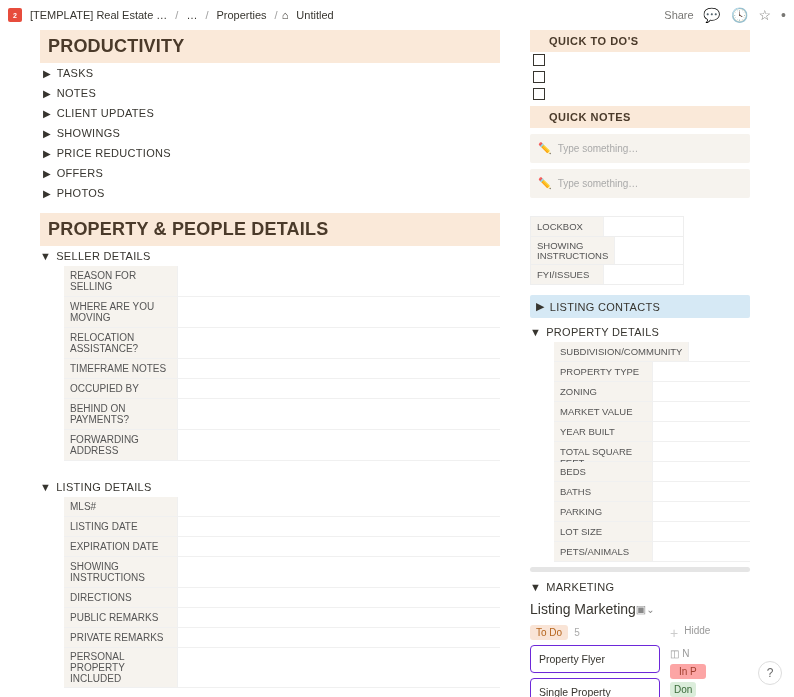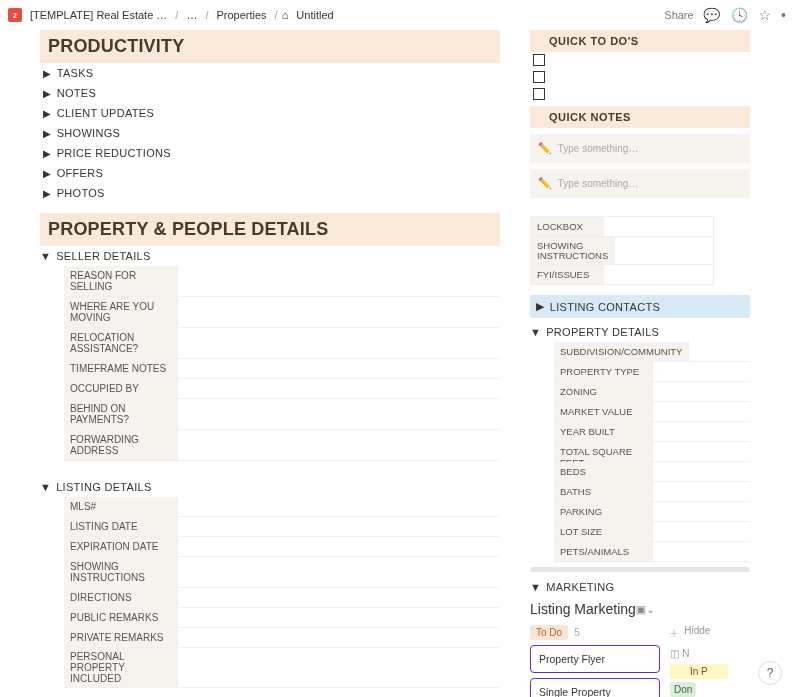--- a/index.html
+++ b/index.html
@@ -24,26 +24,26 @@
 .rows{margin-left:24px}
 .row{display:flex;font-size:10px;color:#555;border-bottom:1px solid #f0f0f0}
 .row .lbl{flex:0 0 113px;background:#f6f3ee;padding:4px 6px;font-size:10px}
 .row .val{flex:1;padding:4px 6px;border-left:1px solid #f0f0f0}
 .siderows .row .lbl{flex:0 0 98px;font-size:9.5px}
 .siderows .row{height:20px}
 .cb{width:12px;height:12px;border:1.3px solid #37352f;display:block;margin:2px 0 5px 3px;cursor:pointer}
 .qn{background:#f6f3ee;padding:8px;margin:6px 0;border-radius:2px;display:flex;align-items:center;gap:6px;color:#aaa;font-size:10px}
 .qn .pencil{font-size:11px}
 .siderows2 .row .lbl{flex:0 0 72px;background:#f6f3ee;font-size:9.5px}
-.siderows2{width:184px;margin-bottom:10px}
+.siderows2{width:154px;margin-bottom:10px}
 .siderows2 .row{border:1px solid #eee;border-top:none}
 .siderows2 .row:first-child{border-top:1px solid #eee}
 .mkttitle{font-size:14px;font-weight:500;margin:4px 0 8px 0;display:flex;align-items:center;gap:0}
 .badge{background:#f9e4d6;color:#b5651d;padding:2px 6px;border-radius:3px;font-size:10px}
-.badge2{background:#fef9c3;color:#a14030;padding:2px 20px;border-radius:3px;font-size:10px}
+.badge2{background:#fca5a5;color:#a14030;padding:2px 9px;border-radius:3px;font-size:10px}
 .badge3{background:#dbeddb;color:#3a6b3a;padding:2px 4px;border-radius:3px;font-size:10px}
 .card{background:#fff;border:1px solid #6d28d9;border-radius:4px;padding:7px 8px;margin:5px 0;font-size:10.5px;box-shadow:0 1px 1px rgba(0,0,0,0.02)}
 .mktcols{display:flex;gap:10px}
 .mktc1{flex:0 0 130px}
 .mktc2{font-size:10px;color:#999}
 .helpbtn{position:absolute;right:12px;bottom:12px;width:24px;height:24px;border:1px solid #ddd;border-radius:50%;display:flex;align-items:center;justify-content:center;font-size:12px;color:#666;background:#fff}
 .scrollhint{height:5px;background:#e5e5e5;margin:5px 0;border-radius:3px}
 </style>
 </head>
 <body>

